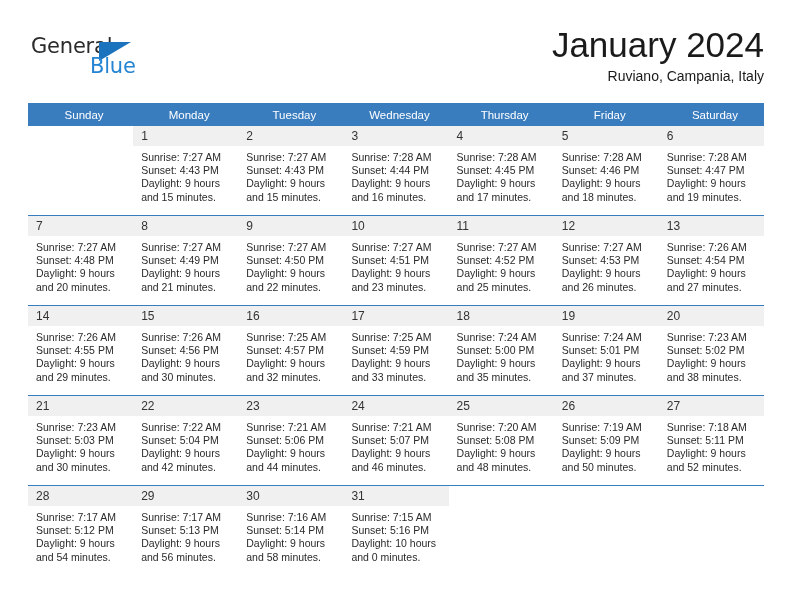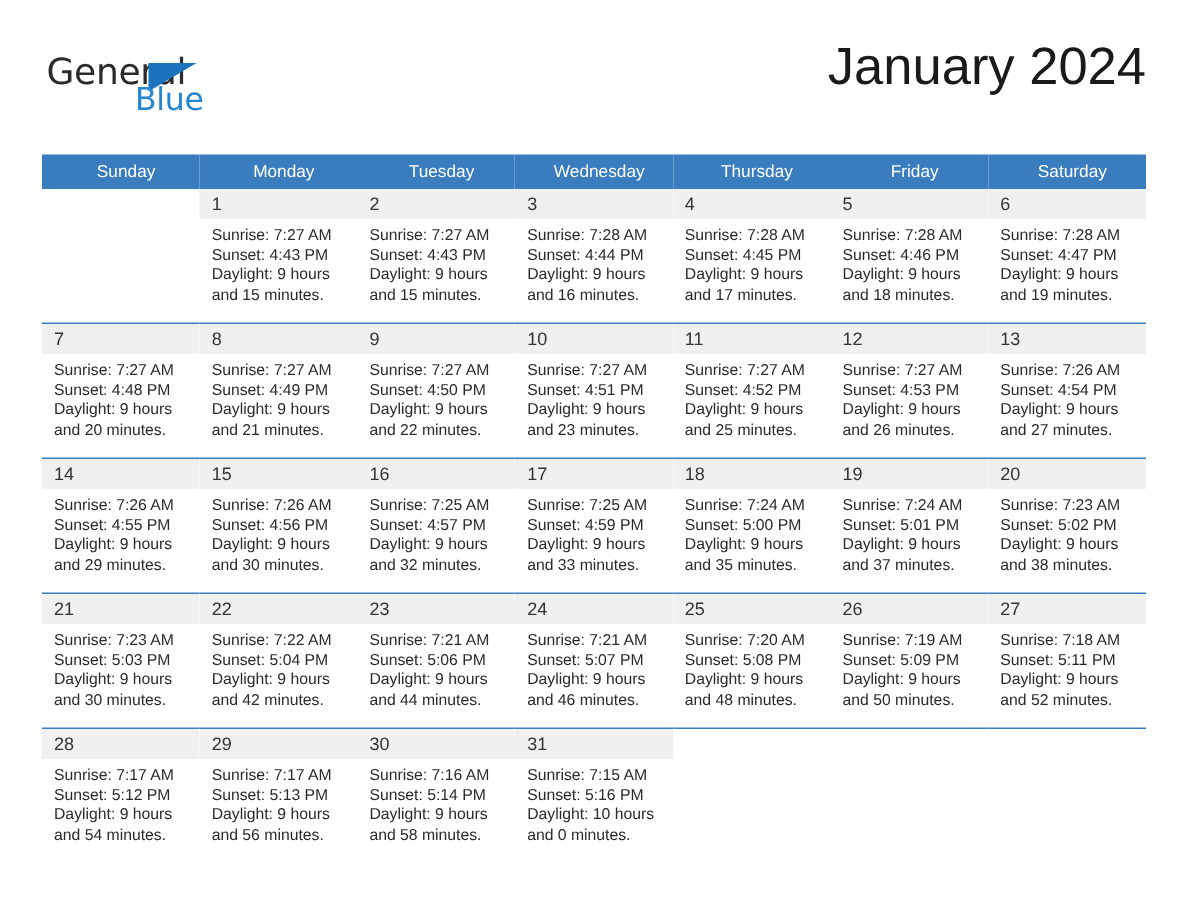--- a/index.html
+++ b/index.html
@@ -33,21 +33,21 @@
     position: absolute;
     left: 3px;
     top: 6px;
     width: 200px;
     height: 56px;
   }
   .logo-general {
     position: absolute;
     left: 0;
     top: 0;
-    font-size: 24px;
+    font-size: 21px;
     letter-spacing: -0.2px;
     color: #2b2b2b;
     font-family: "DejaVu Sans", sans-serif;
   }
   .logo-tri {
     position: absolute;
     left: 68px;
     top: 8px;
     width: 0;
     height: 0;
@@ -144,20 +144,21 @@
   <div class="topbar">
 
     <div class="logo">
       <span class="logo-general">General</span>
       <span class="logo-tri"></span>
       <span class="logo-blue">Blue</span>
     </div>
 
     <div class="title-block">
       <div class="cal-title">January 2024</div>
+      <div class="cal-subtitle">Ruviano, Campania, Italy</div>
     </div>
 
   </div>
 
   <table class="calendar">
     <thead>
       <tr>
         <th>Sunday</th>
         <th>Monday</th>
         <th>Tuesday</th>

